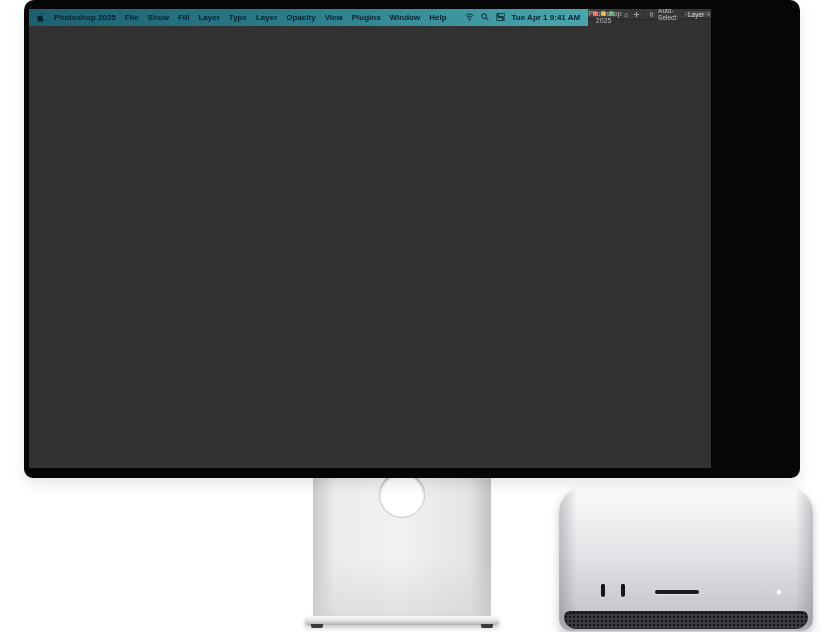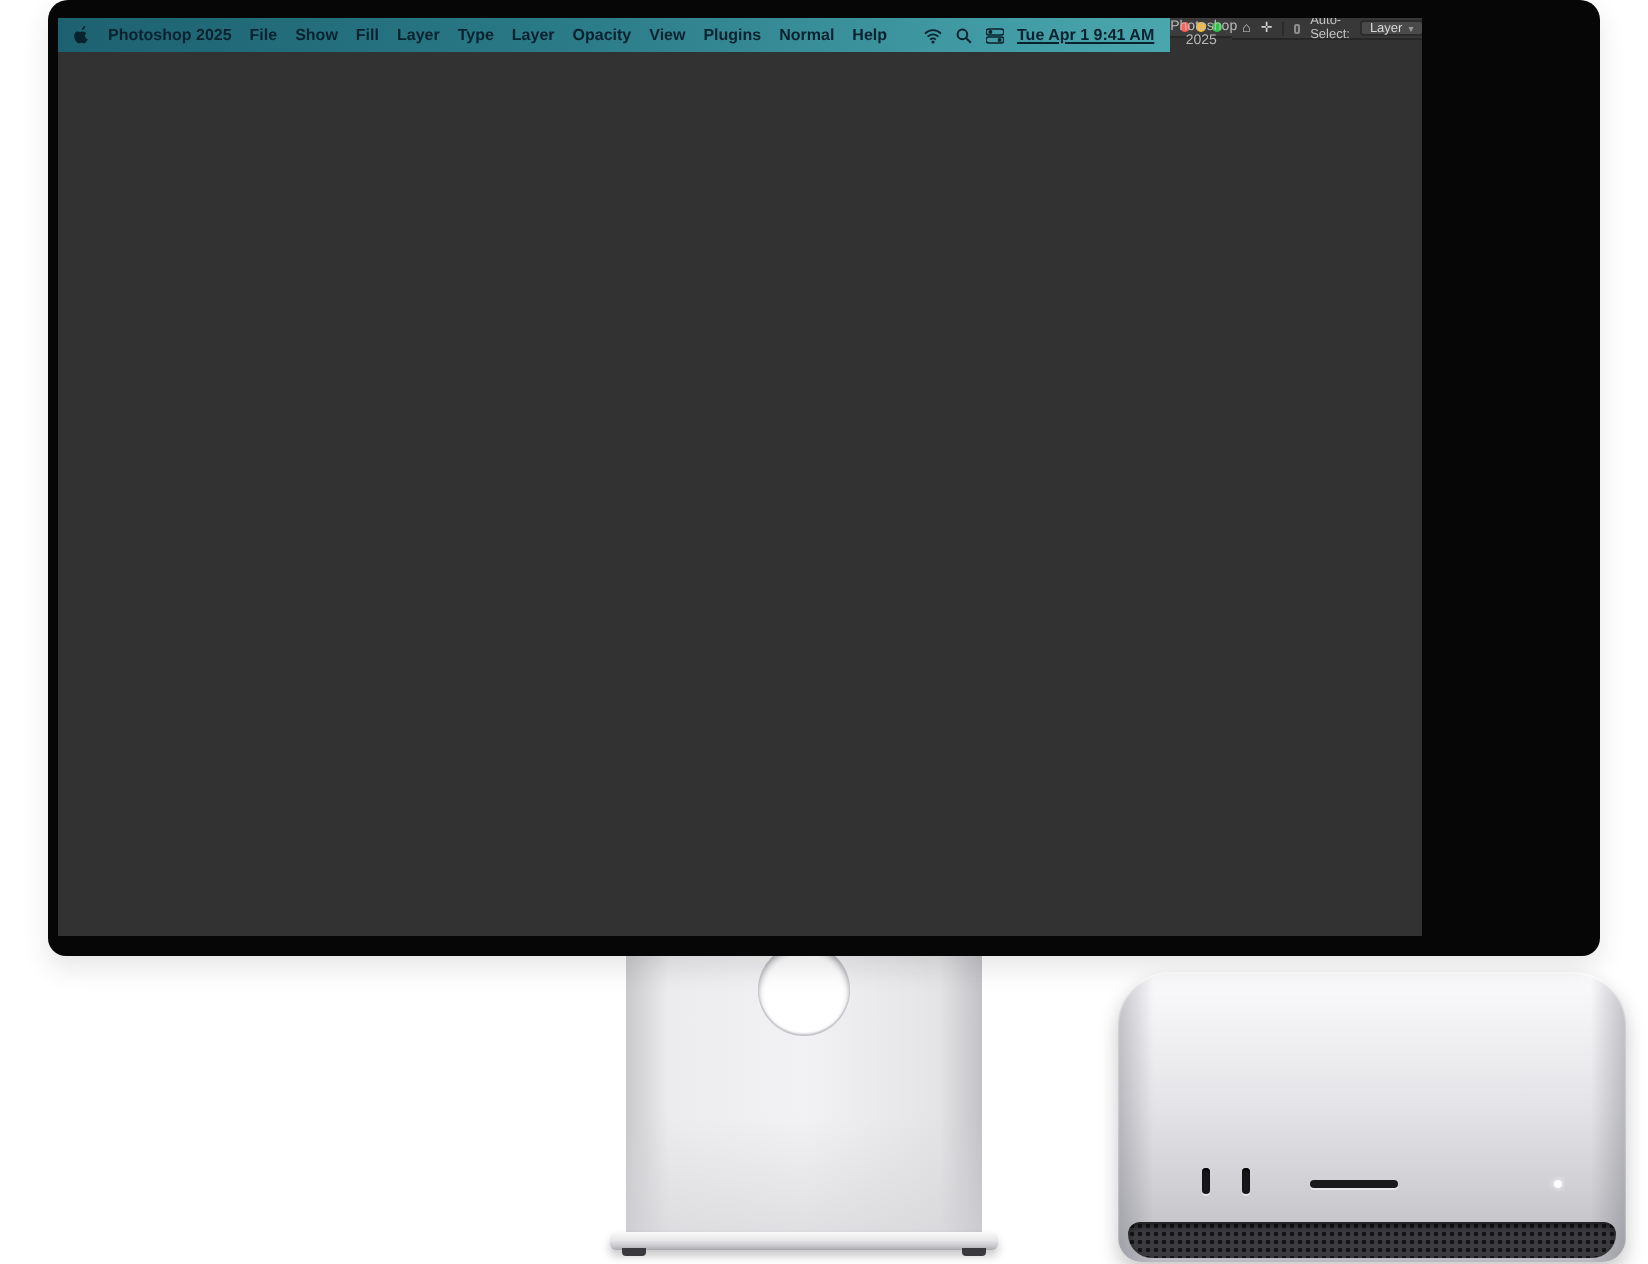--- a/index.html
+++ b/index.html
@@ -13,21 +13,21 @@
   .screen { position:relative; width:682px; height:459px; overflow:hidden; background:#323232;
     display:flex; }
 
   
   .menubar { height:17px; flex:0 0 17px; display:flex; align-items:center;
     background:linear-gradient(90deg,#1d6170 0%, #2a7a87 45%, #3f98a2 80%, #4aa6ad 100%);
     color:#07222e; font-size:8px; font-weight:bold; padding:0 8px; gap:9px; }
   .menubar .apple svg { display:block; }
   .menu-item { white-space:nowrap; cursor:default; }
   .menubar .spacer { flex:1; }
-  .mb-right { display:flex; align-items:flex-end; gap:7px;text-decoration:underline; }
+  .mb-right { display:flex; align-items:flex-start; gap:7px; }
   .mb-right svg { display:block; }
   .clock { font-weight:bold; white-space:nowrap; }
 
   
   .titlebar { height:10px; flex:0 0 10px; background:#3c3c3c; border-bottom:1px solid #282828;
     display:flex; align-items:center; padding:0 5px; position:relative; }
   .lights { display:flex; gap:3px; }
   .light { width:5px; height:5px; border-radius:50%; }
   .light.red{ background:#ff5f57; } .light.yellow{ background:#febc2e; } .light.green{ background:#28c840; }
   .win-title { position:absolute; left:0; right:0; text-align:center; color:#b9b9b9; font-size:7px; }
@@ -253,21 +253,21 @@
         <span class="menu-item">Photoshop 2025</span>
         <span class="menu-item">File</span>
         <span class="menu-item">Show</span>
         <span class="menu-item">Fill</span>
         <span class="menu-item">Layer</span>
         <span class="menu-item">Type</span>
         <span class="menu-item">Layer</span>
         <span class="menu-item">Opacity</span>
         <span class="menu-item">View</span>
         <span class="menu-item">Plugins</span>
-        <span class="menu-item">Normal</span>
+        <span class="menu-item">Window</span>
         <span class="menu-item">Help</span>
         <span class="spacer"></span>
         <span class="mb-right">
           <span>
               <svg width="9" height="8" viewBox="0 0 9 8">
                 <path d="M.5 2.8C2.8.5 6.2.5 8.5 2.8M1.8 4.3c1.5-1.5 3.9-1.5 5.4 0M3.1 5.8c.8-.8 2-.8 2.8 0" stroke="#07222e" stroke-width=".9" fill="none"></path>
                 <circle cx="4.5" cy="7" r=".8" fill="#07222e"></circle>
               </svg>
             </span>
           <span>

